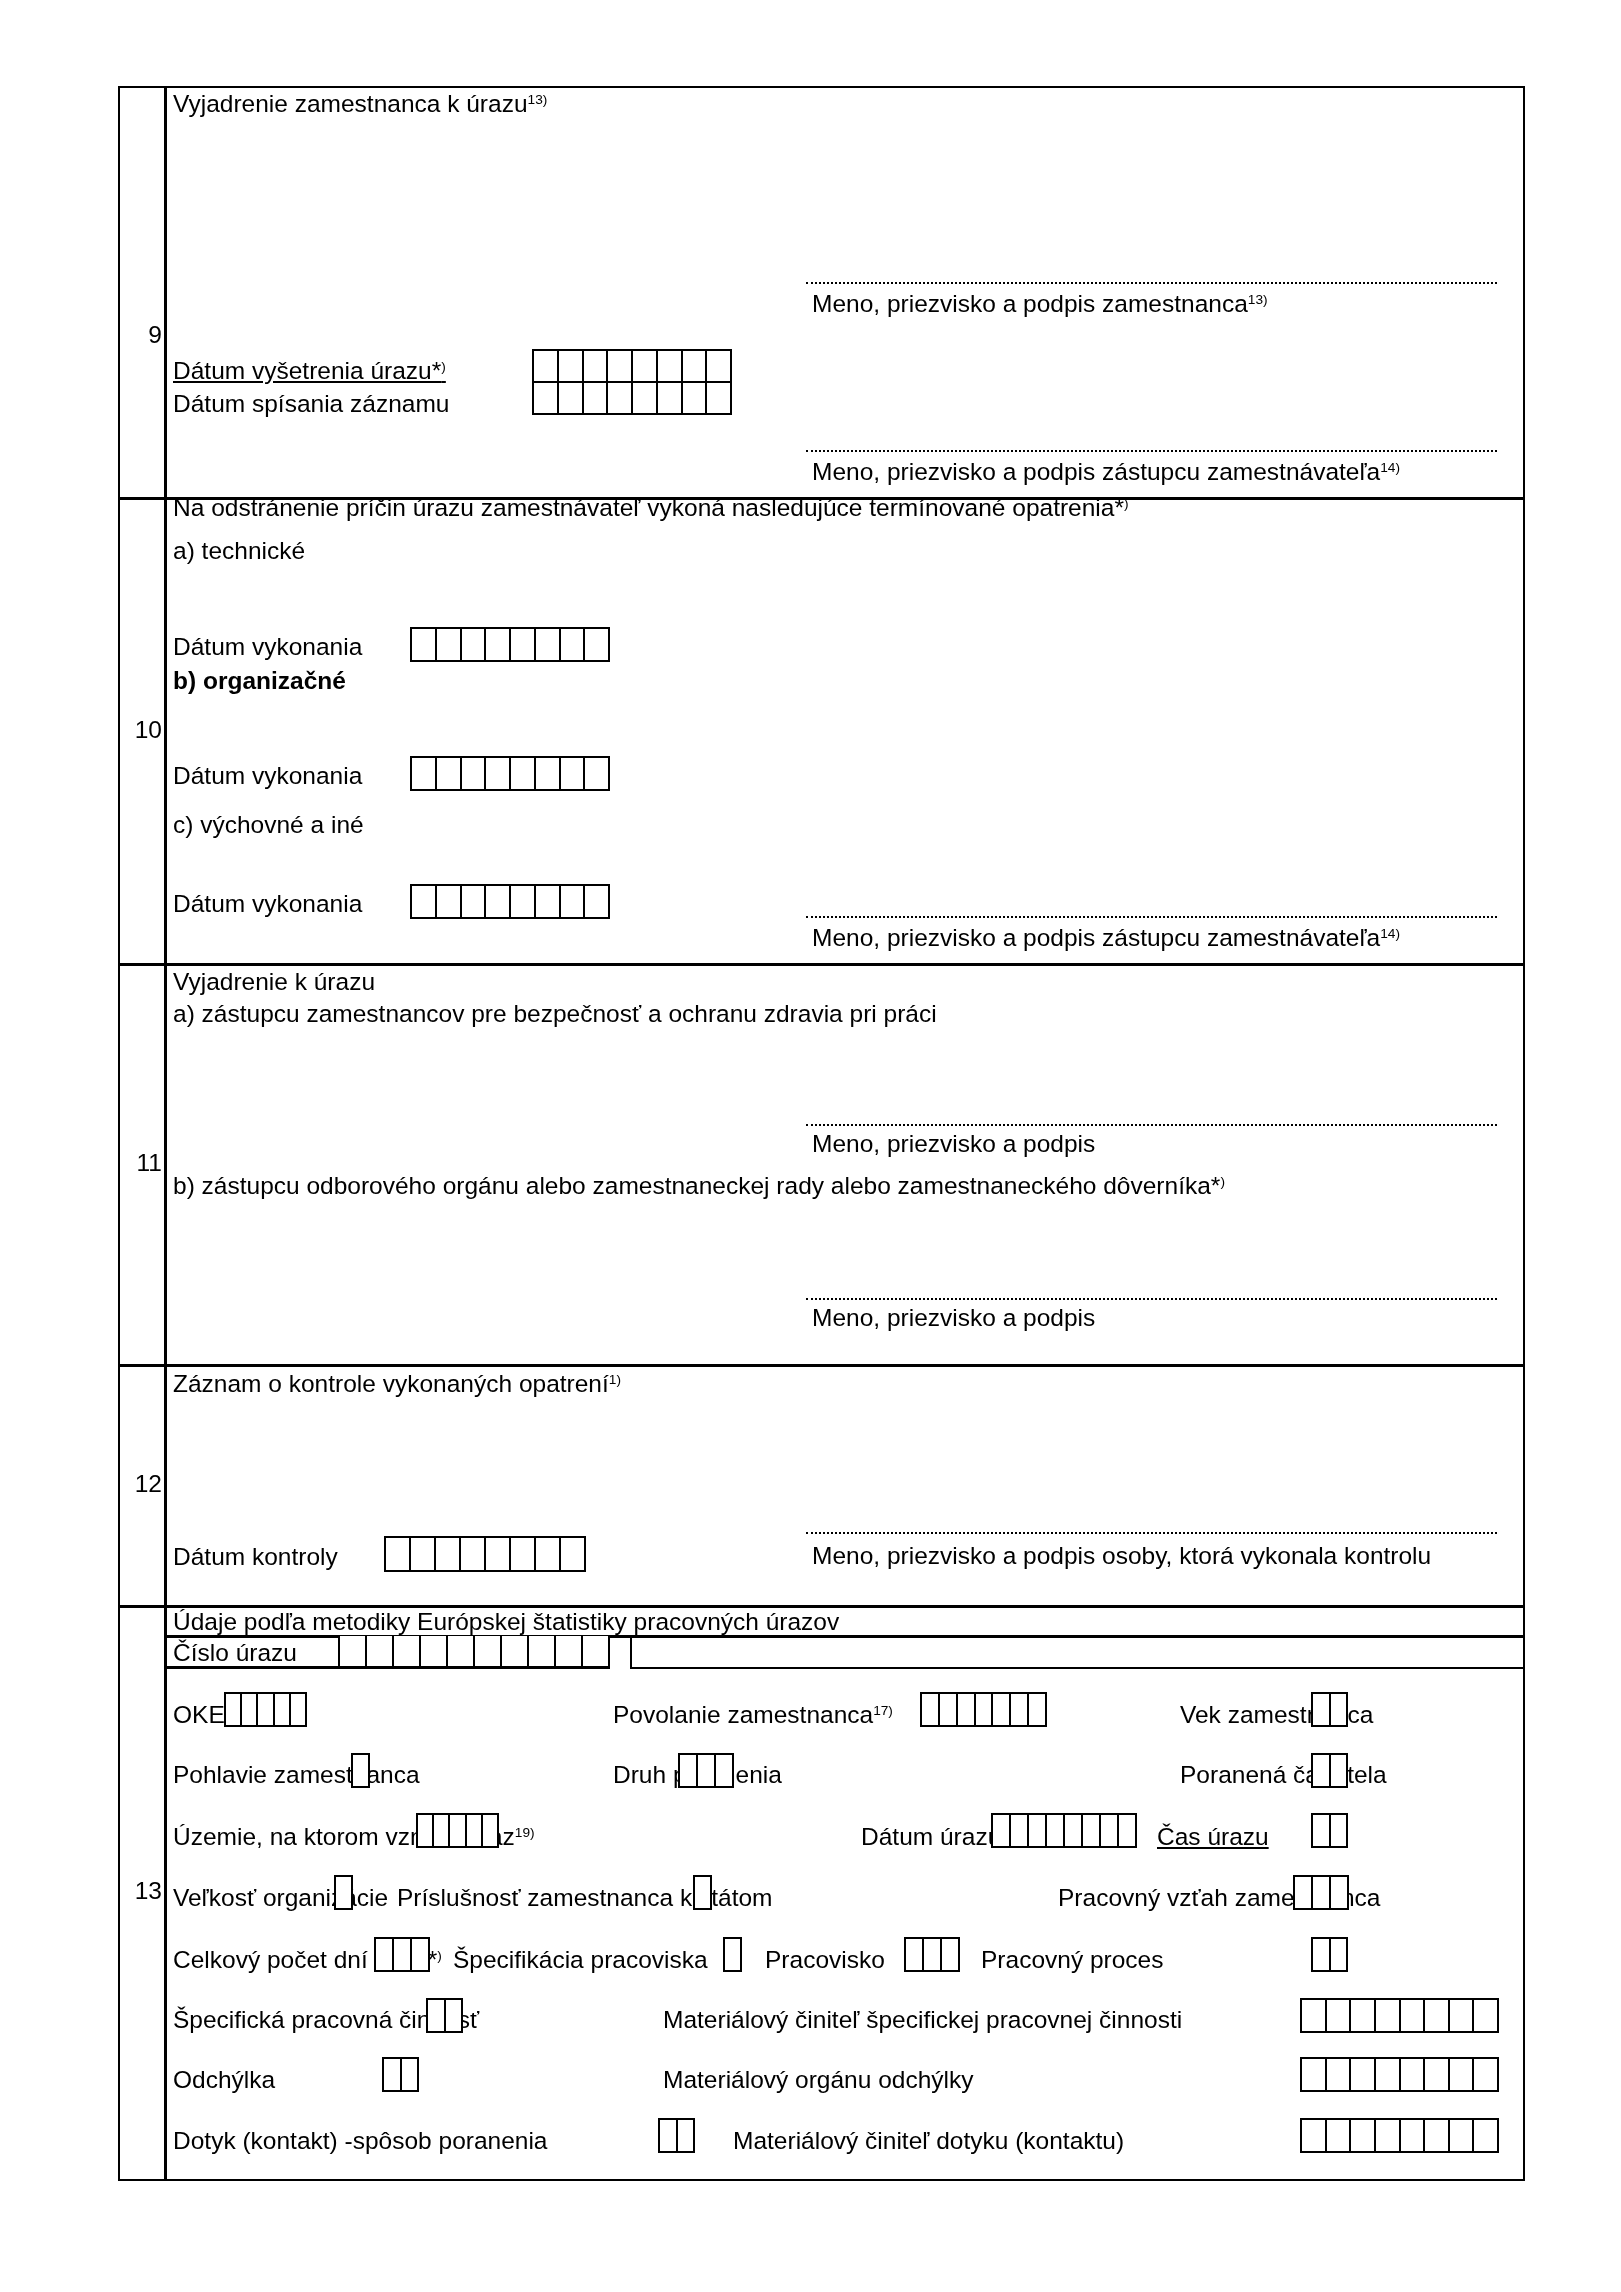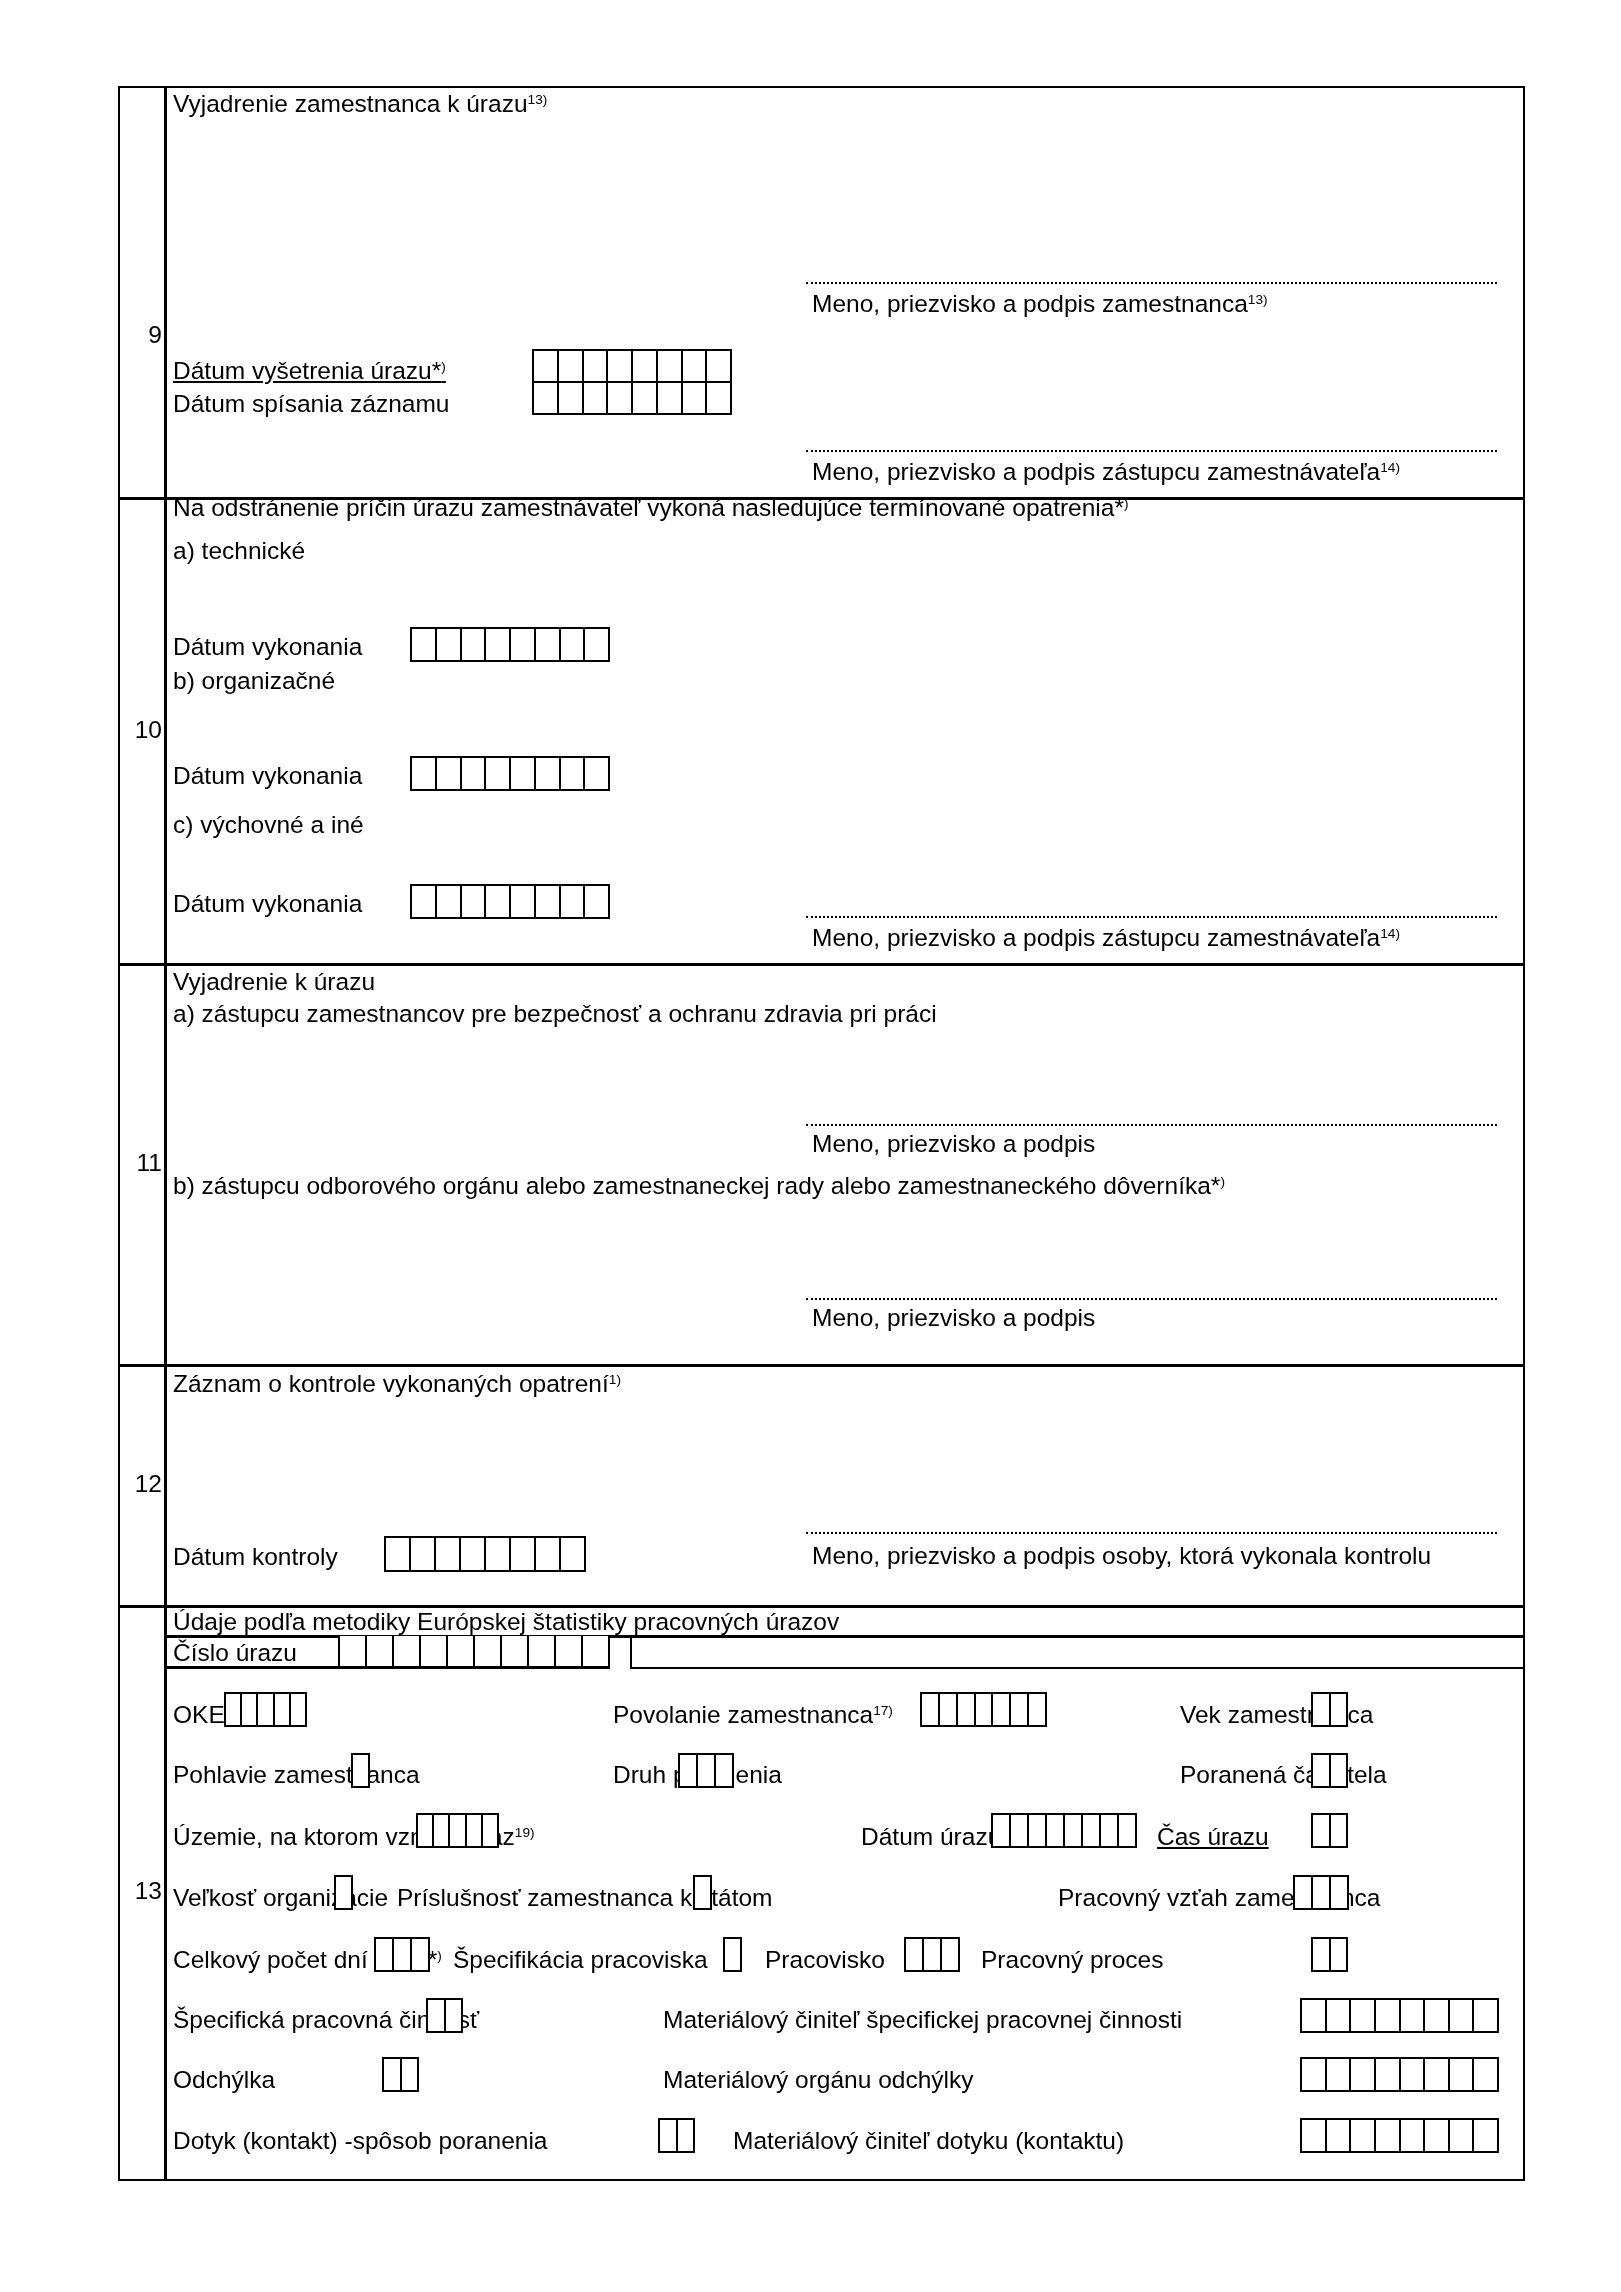--- a/index.html
+++ b/index.html
@@ -69,21 +69,21 @@
   <div class="boxes" style="left:410px;top:627px;width:200px;height:35px;">
       <span></span>
       <span></span>
       <span></span>
       <span></span>
       <span></span>
       <span></span>
       <span></span>
       <span></span>
     </div>
-  <div class="abs txt" style="left:173px;top:667px;">b) organizačné</div>
+  <div class="abs txt" style="left:173px;top:667px;font-weight:bold;">b) organizačné</div>
 
   <div class="abs txt" style="left:173px;top:762px;">Dátum vykonania</div>
   <div class="boxes" style="left:410px;top:756px;width:200px;height:35px;">
       <span></span>
       <span></span>
       <span></span>
       <span></span>
       <span></span>
       <span></span>
       <span></span>

